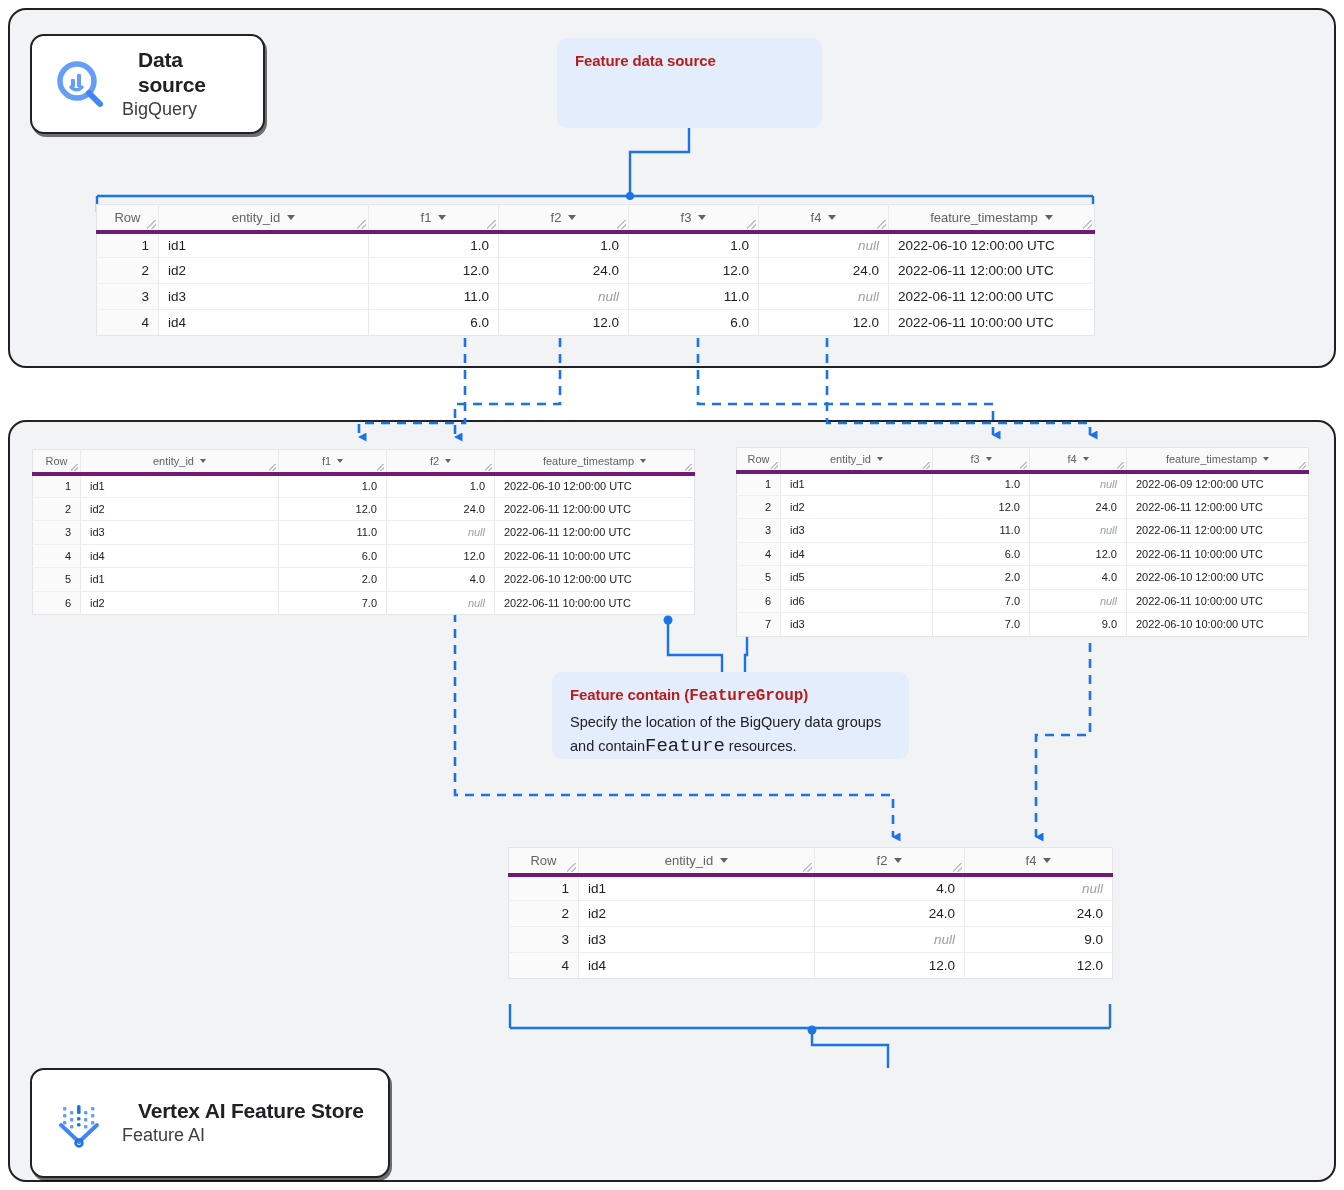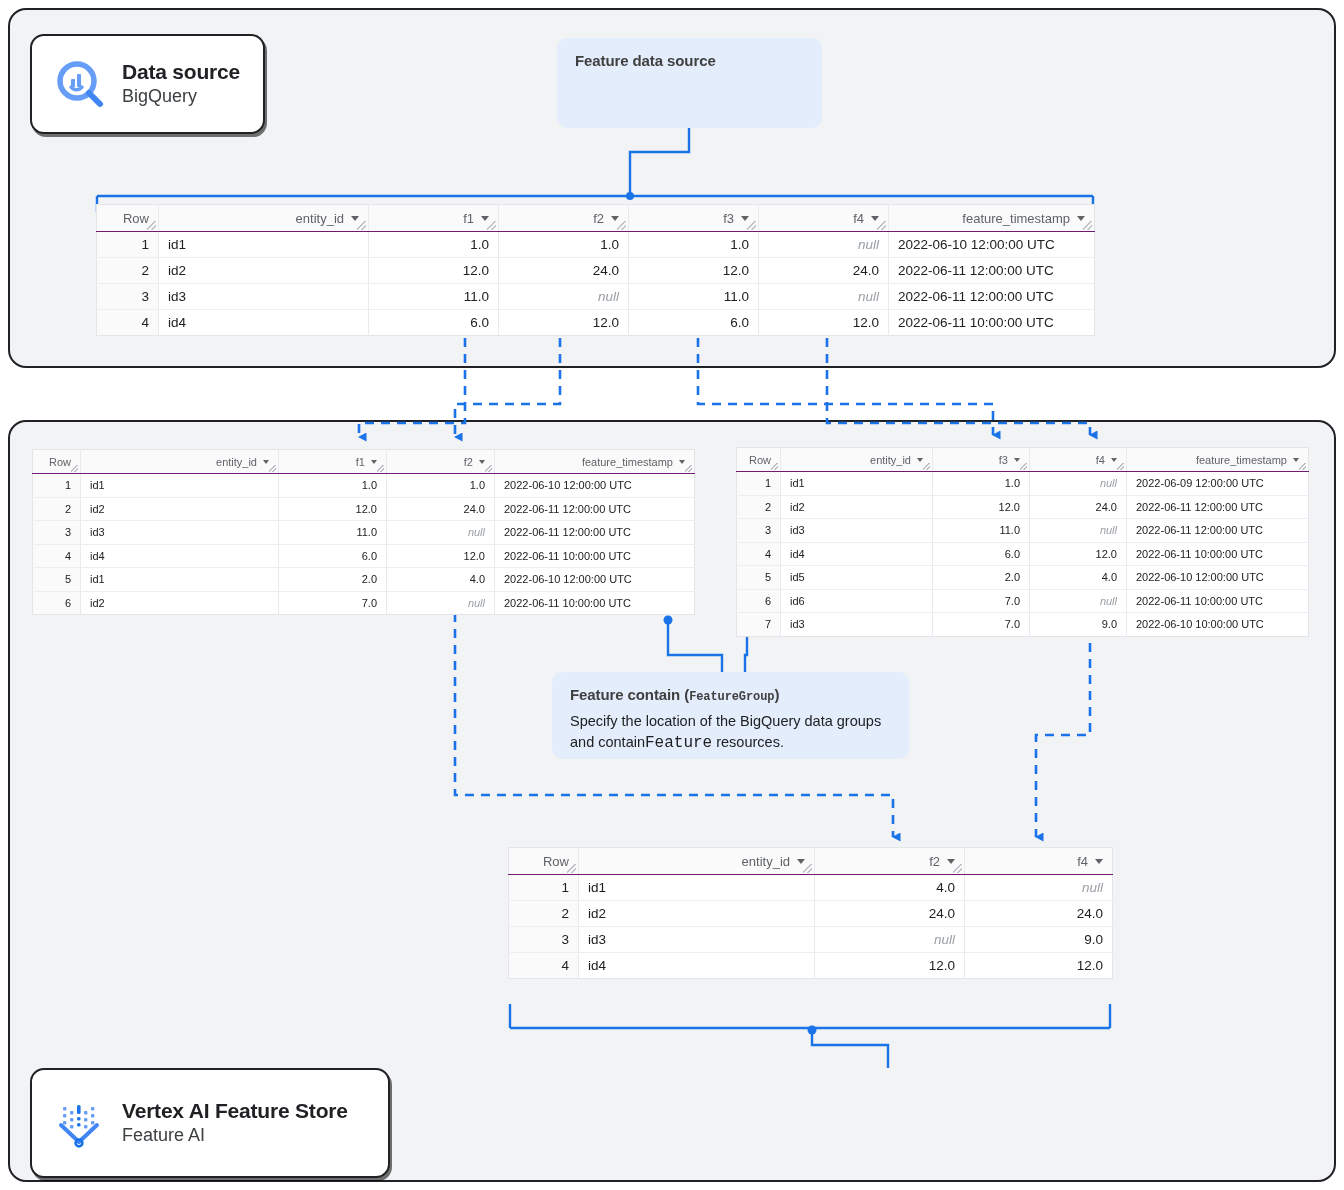--- a/index.html
+++ b/index.html
@@ -28,34 +28,34 @@
     border: 2px solid #202124;
     border-radius: 14px;
     display: flex; align-items: center; gap: 16px;
     padding: 0 22px;
     box-shadow: 2px 3px 0 rgba(0,0,0,0.55);
   }
   #chip-bigquery { left: 30px; top: 34px; width: 235px; height: 100px; }
   #chip-vertex  { left: 30px; top: 1068px; width: 360px; height: 110px; }
   .chip-icon { width: 52px; height: 52px; flex: 0 0 52px; }
   .chip-text { display: flex; flex-direction: column; justify-content: center; }
-  .chip-title { font-size: 21px; font-weight: bold; color: #202124; letter-spacing: -.2px; line-height: 1.2; }
+  .chip-title { font-size: 21px; font-weight: bold; color: #202124; letter-spacing: -.2px; line-height: 1.2; margin-left: 16px; }
   .chip-sub { font-size: 18px; color: #3c4043; line-height: 1.35; }
 
   
   .callout {
     position: absolute;
     background: #e4edfc;
     border-radius: 10px;
     padding: 14px 18px 16px 18px;
   }
-  .callout-title { font-size: 15px; font-weight: bold; color: #404040; margin-bottom: 7px; letter-spacing: -.1px;}
-  .callout-title .mono { font-family: "Liberation Mono", monospace; font-weight: bold; font-size: 12px; }
+  .callout-title { font-size: 15px; font-weight: bold; color: #b91c1c; margin-bottom: 7px; letter-spacing: -.1px;}
+  .callout-title .mono { font-family: "Liberation Mono", monospace; font-weight: bold; font-size: 16px; }
   .callout-body { font-size: 14.5px; color: #202124; line-height: 1.42; }
-  .callout-body .mono { font-family: "Liberation Mono", monospace; font-size: 16px; }
+  .callout-body .mono { font-family: "Liberation Mono", monospace; font-size: 19px; }
   #callout-fds { left: 557px; top: 38px; width: 265px; height: 90px; }
   #callout-fg  { left: 552px; top: 672px; width: 357px; height: 87px; }
   #callout-fv  { left: 710px; top: 1064px; width: 360px; height: 88px; }
 
   
   .bqtable {
     position: absolute;
     background: #ffffff;
     border: 1px solid #e3e5e8;
     border-collapse: collapse;
@@ -67,23 +67,23 @@
     border-bottom: 1px solid #eceff1;
     color: #202124;
     font-weight: normal;
     padding: 0 9px;
     overflow: hidden;
     white-space: nowrap;
   }
   .bqtable th {
     background: #fafafa;
     color: #5f6368;
-    text-align: right;
+    text-align: center;
     position: relative;
-    border-bottom: 1px solid #701a75;
+    border-bottom: 4px solid #701a75;
     vertical-align: middle;
   }
   .bqtable th .caret {
     display: inline-block;
     margin-left: 7px;
     border-left: 4px solid transparent;
     border-right: 4px solid transparent;
     border-top: 5px solid #5f6368;
     vertical-align: middle;
     position: relative; top: -1px;

